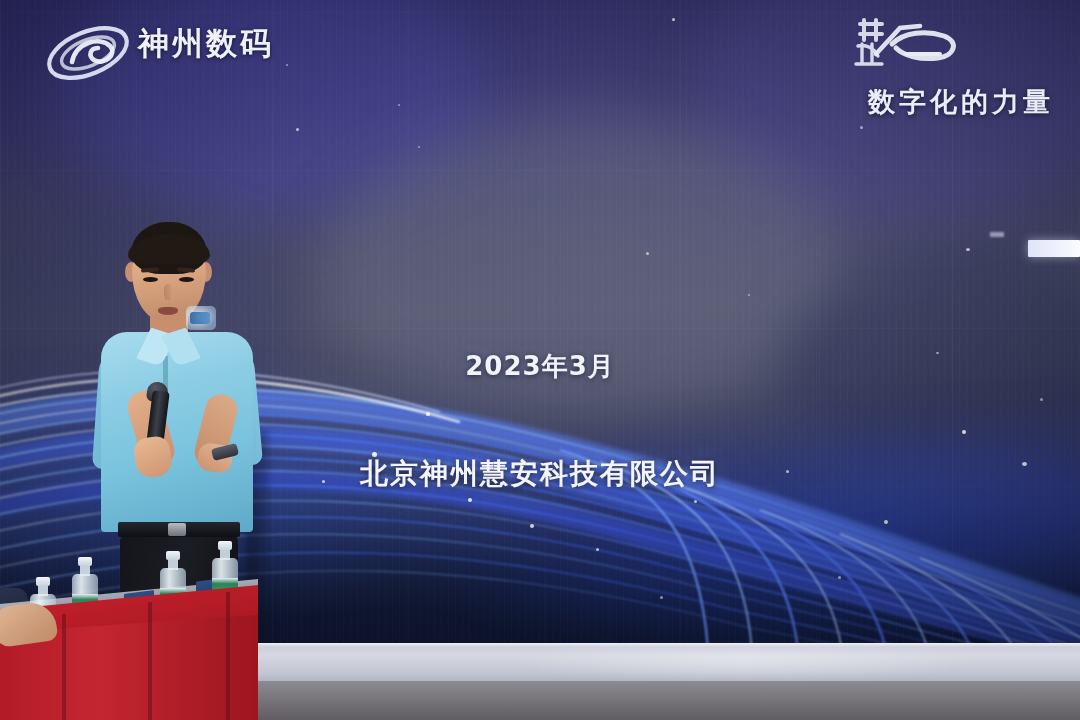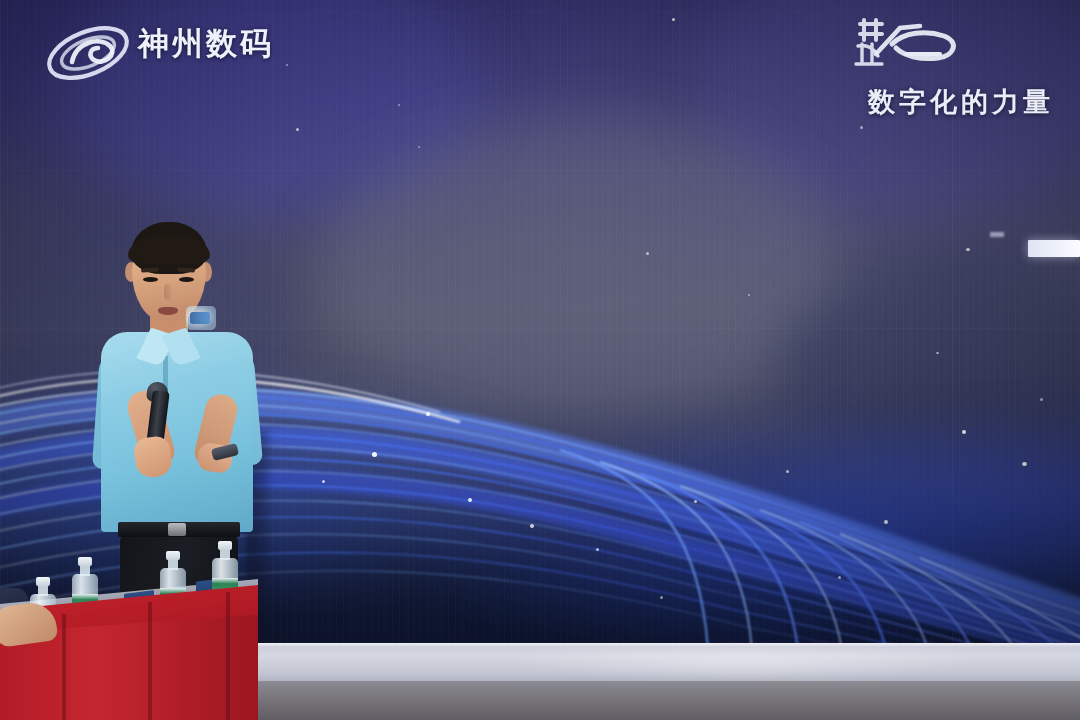--- a/index.html
+++ b/index.html
@@ -339,20 +339,22 @@
             <path d="M58,40 L92,40" stroke-width="4"></path>
           </g>
         </svg>
       </div>
       <div class="event-sub">数字化的力量</div>
     </div>
 
     <div class="edge-light"></div>
     <div class="edge-light2"></div>
 
+    <div class="slide-date">2023年3月</div>
+    <div class="slide-company">北京神州慧安科技有限公司</div>
   </div>
 
   <div class="pillar"></div>
 
   <div class="floor"></div>
   <div class="floor-hl"></div>
   <div class="floor-spec"></div>
   <div class="floor-lo"></div>
 
   <div class="person">

